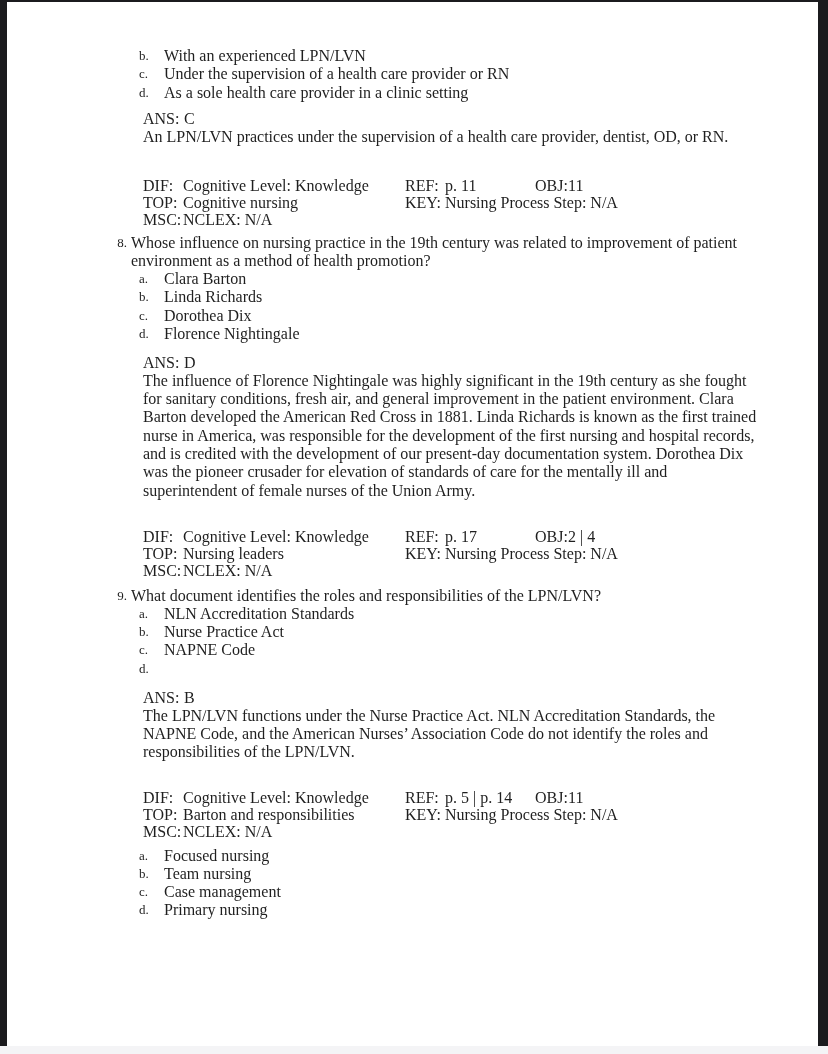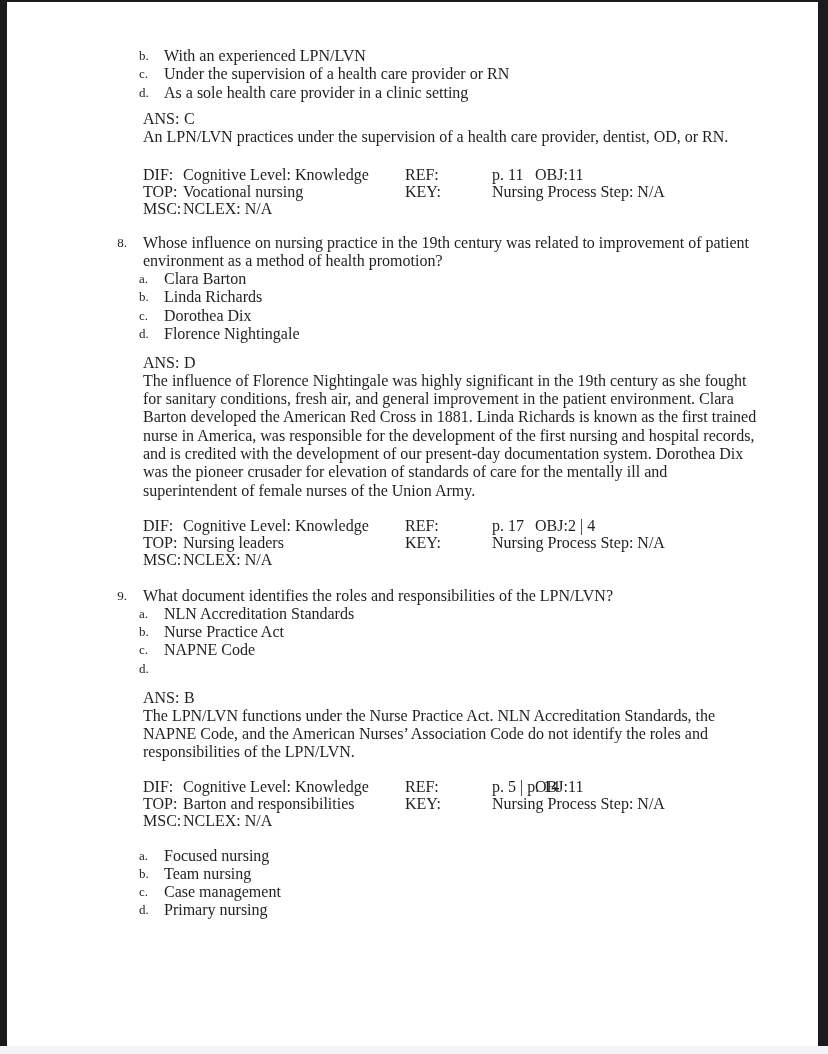--- a/index.html
+++ b/index.html
@@ -13,33 +13,33 @@
   .bar-left  { left:0; top:0; width:7px;  height:1047px; }
   .bar-right { left:818px; top:0; width:10px; height:1047px; }
   .bar-top   { left:0; top:0; width:828px; height:2px; }
   .bar-bottom{ position:absolute; left:0; top:1046px; width:828px; height:8px; background:#f4f4f6; }
 
   .sec { position:absolute; left:100px; width:714px; }
   .sec-ans, .sec-meta { left:143px; width:671px; }
 
   .q-head { display:flex; align-items:flex-start; }
   .q-num { flex:none; width:27px; text-align:right; font-size:13px; line-height:18.3px; }
-  .q-text { margin-left:16px; width:614px; }
+  .q-text { margin-left:4px; width:614px; }
 
   .opt { display:flex; align-items:flex-start; margin-left:39px; }
   .opt-letter { flex:none; width:25px; font-size:13px; line-height:18.3px; }
   .opt-text { white-space:nowrap; }
 
   .ans-label { display:inline-block; width:41px; }
   .feedback { width:614px; }
 
   .meta-row { position:relative; height:17.2px; line-height:17.2px; }
-  .meta-row span { position:absolute; top:0; white-space:nowrap;text-align:right; }
+  .meta-row span { position:absolute; top:11px; white-space:nowrap;text-align:right; }
   .ml1 { left:0; }   .mv1 { left:40px;font-family:Liberation Serif, serif; }
-  .ml2 { left:262px; } .mv2 { left:302px;margin-left:47px; }
+  .ml2 { left:262px; } .mv2 { left:302px; }
   .ml3 { left:392px; } .mv3 { left:425px; }
 </style>
 </head>
 <body>
 
 <div class="screen">
 
   <div class="sec" style="top:47px">
     <div class="opt">
       <span class="opt-letter">b.</span>
@@ -66,21 +66,21 @@
     <div class="meta-row">
       <span class="ml1">DIF:</span>
       <span class="mv1">Cognitive Level: Knowledge</span>
       <span class="ml2">REF:</span>
       <span class="mv2">p. 11</span>
       <span class="ml3">OBJ:</span>
       <span class="mv3">11</span>
     </div>
     <div class="meta-row">
       <span class="ml1">TOP:</span>
-      <span class="mv1">Vocational nursing</span>
+      <span class="mv1">Cognitive nursing</span>
       <span class="ml2">KEY:</span>
       <span class="mv2">Nursing Process Step: N/A</span>
     </div>
     <div class="meta-row">
       <span class="ml1">MSC:</span>
       <span class="mv1">NCLEX: N/A</span>
     </div>
   </div>
 
   <div class="sec" style="top:233.5px">

